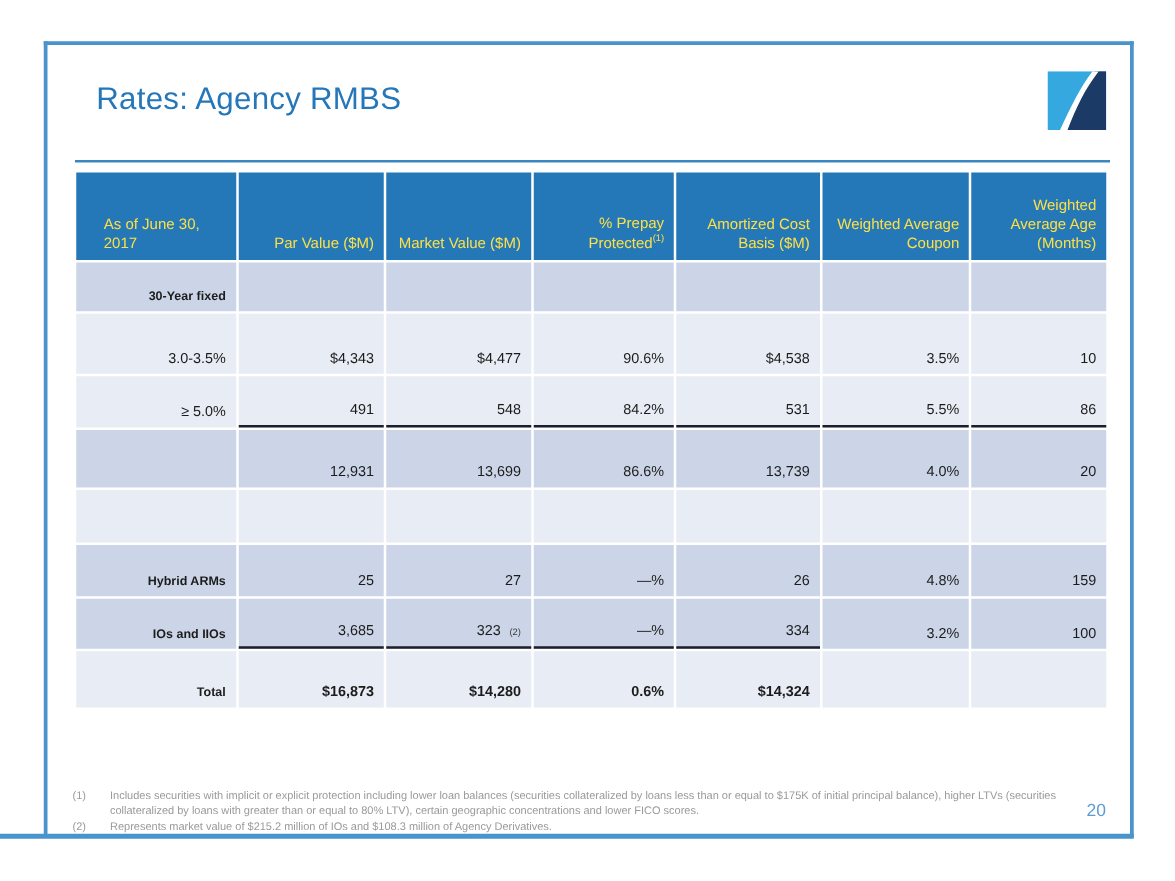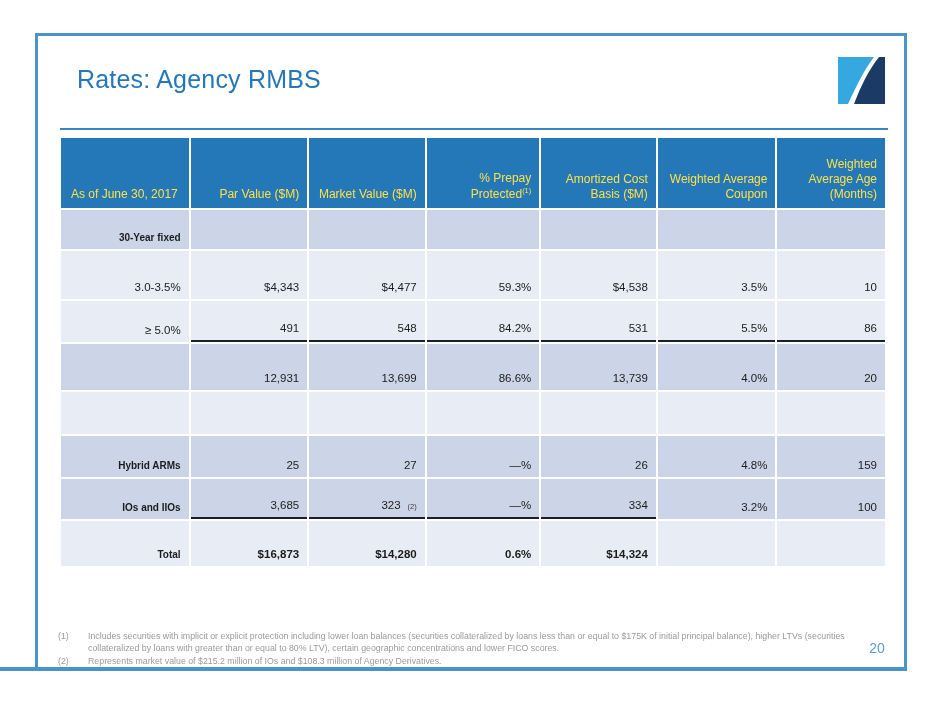--- a/index.html
+++ b/index.html
@@ -30,21 +30,21 @@
   table.rmbs{
     position:absolute;left:59px;top:136px;width:828px;
     border-collapse:separate;border-spacing:2px;table-layout:fixed;
     font-size:11.5px;
   }
   table.rmbs th{
     background:#2478b8;color:#fde047;font-weight:normal;
     vertical-align:bottom;text-align:right;padding:6px 8px 6px 4px;height:58px;
     font-size:12px;line-height:1.25;
   }
-  table.rmbs th.c0{text-align:left;padding-left:10px;}
+  table.rmbs th.c0{text-align:left;padding-left:22px;}
   .hl{white-space:pre-line;}
   sup.hsup{font-size:7.5px;vertical-align:super;}
   table.rmbs td{
     vertical-align:bottom;padding:0 8px 6px 4px;text-align:right;
     color:#1c1c1c;
   }
   td.lbl{text-align:left;padding-left:6px;}
   td.lbl.sub{padding-left:26px;font-weight:normal;margin-left:12px;}
   td.lbl.b{font-weight:bold;font-size:10px;}
   tr.dark td{background:#cbd5e7;}
@@ -117,21 +117,21 @@
       <td class="num"></td>
       <td class="num"></td>
       <td class="num"></td>
       <td class="num"></td>
       <td class="num"></td>
     </tr>
     <tr class="light r1">
       <td class="lbl sub">3.0-3.5%</td>
       <td class="num">$4,343</td>
       <td class="num">$4,477</td>
-      <td class="num">59.3%</td>
+      <td class="num">90.6%</td>
       <td class="num">$4,538</td>
       <td class="num">3.5%</td>
       <td class="num">10</td>
     </tr>
     <tr class="light r3">
       <td class="lbl sub">≥ 5.0%</td>
       <td class="num u">491</td>
       <td class="num u">548</td>
       <td class="num u">84.2%</td>
       <td class="num u">531</td>

